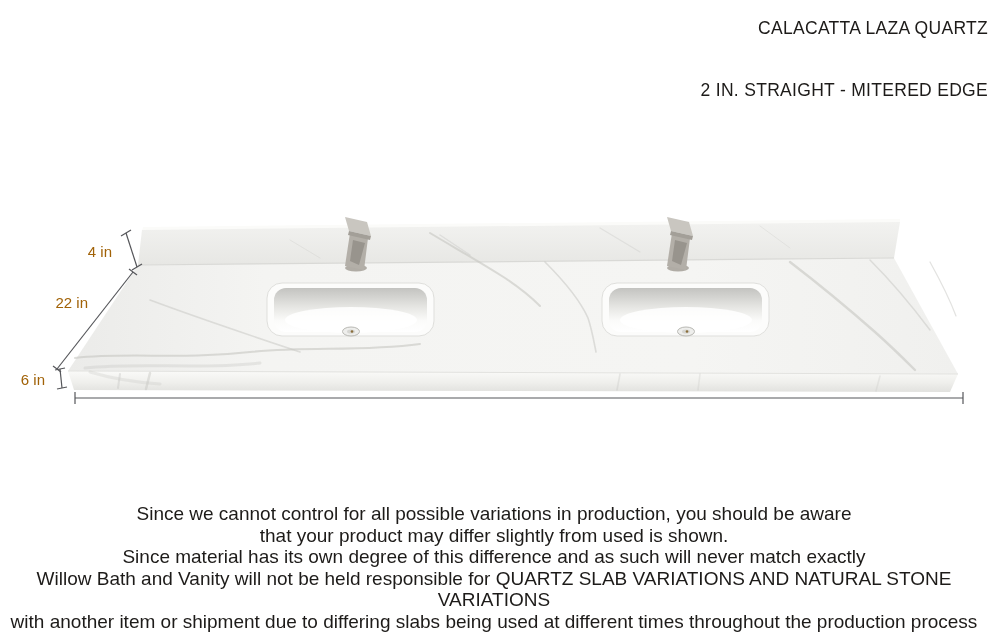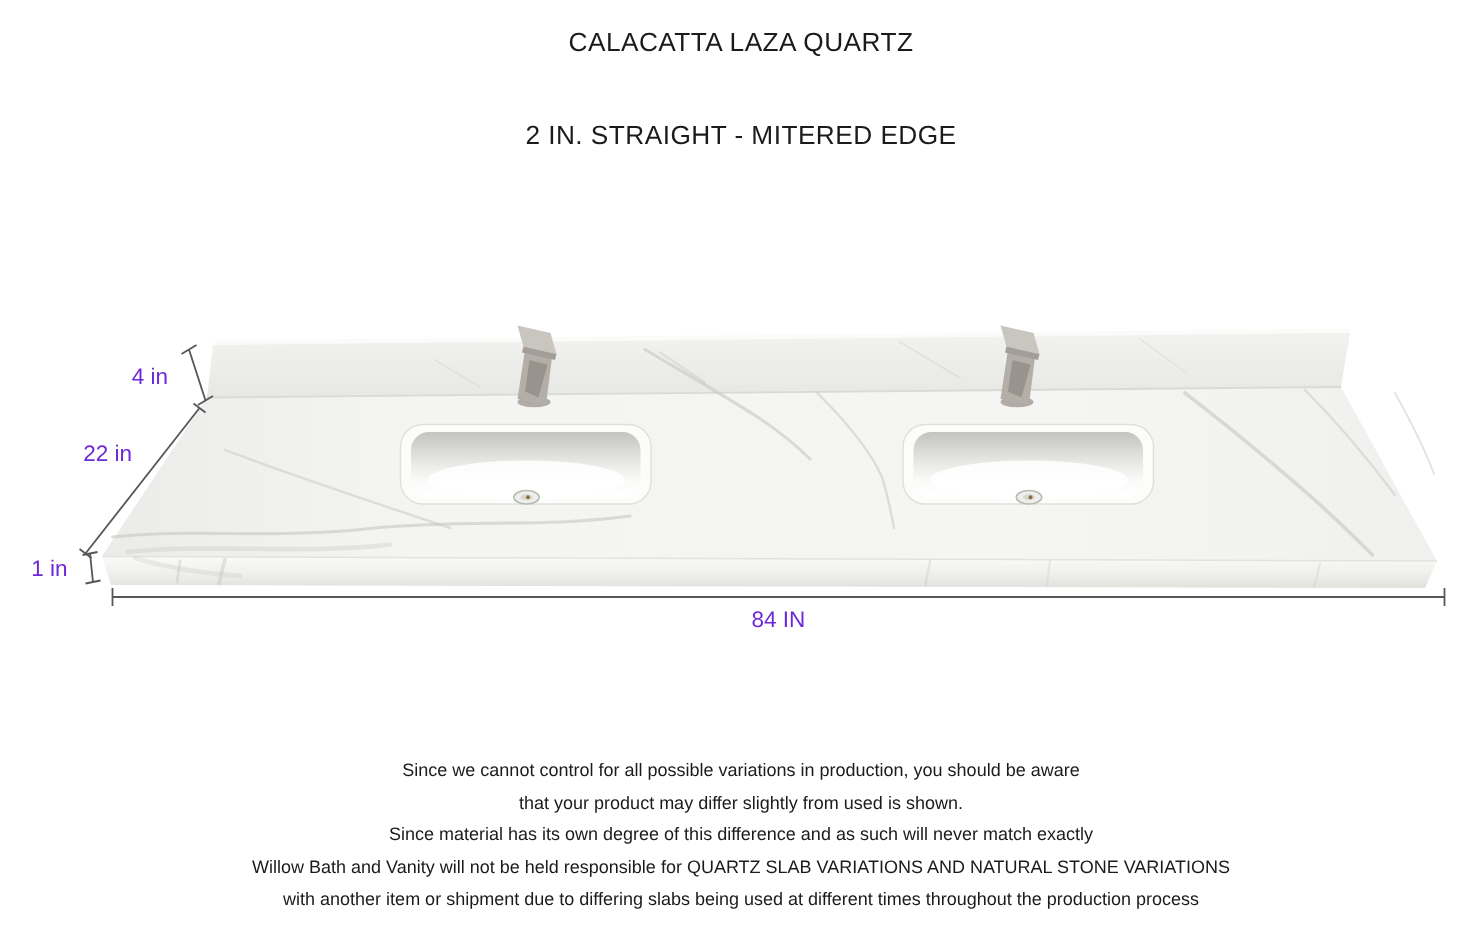--- a/index.html
+++ b/index.html
@@ -9,45 +9,45 @@
     height: 632px;
     background: #ffffff;
     font-family: "Liberation Sans", sans-serif;
     color: #1d1b19;
     overflow: hidden;
   }
   .title, .subtitle {
     position: absolute;
     left: 0;
     width: 100%;
-    text-align: center;
+    text-align: right;
     font-size: 17.5px;
     letter-spacing: 0.3px;
     color: #1d1b19;
   }
   .title { top: 18px; }
   .subtitle { top: 80px; }
   svg.diagram { position: absolute; left: 0; top: 0; }
   .dim {
     position: absolute;
     font-size: 15px;
-    color: #6d28d9;
+    color: #a16207;
     white-space: nowrap;
   }
   .dim-4  { left: 52px; width: 60px;  top: 243px; text-align: right; }
   .dim-22 { left: 26px; width: 62px;  top: 294px; text-align: right; }
   .dim-2  { left: 0px;  width: 45px;  top: 371px; text-align: right; }
   .dim-84 { left: 75px; width: 888px; top: 405px; text-align: center; }
   .disclaimer {
     position: absolute;
     top: 503px;
     left: 0;
     width: 100%;
     text-align: center;
-    font-size: 12px;
+    font-size: 19px;
     line-height: 21.6px;
     color: #1d1b19;
   }
 </style>
 </head>
 <body>
 
 <div class="canvas">
 
   <div class="title">CALACATTA LAZA QUARTZ</div>
@@ -138,22 +138,21 @@
       <path d="M55,370 L65,368"></path>
       <path d="M57,389 L67,387"></path>
       <path d="M75,398 L963,398"></path>
       <path d="M75,392 L75,404"></path>
       <path d="M963,392 L963,404"></path>
     </g>
   </svg>
 
   <div class="dim dim-4">4 in</div>
   <div class="dim dim-22">22 in</div>
-  <div class="dim dim-2">1 in</div>
-  <div class="dim dim-84">84 IN</div>
+  <div class="dim dim-2">6 in</div>
 
   <div class="disclaimer">
     <div>Since we cannot control for all possible variations in production, you should be aware</div>
     <div>that your product may differ slightly from used is shown.</div>
     <div>Since material has its own degree of this difference and as such will never match exactly</div>
     <div>Willow Bath and Vanity will not be held responsible for QUARTZ SLAB VARIATIONS AND NATURAL STONE VARIATIONS</div>
     <div>with another item or shipment due to differing slabs being used at different times throughout the production process</div>
   </div>
 
 </div>

